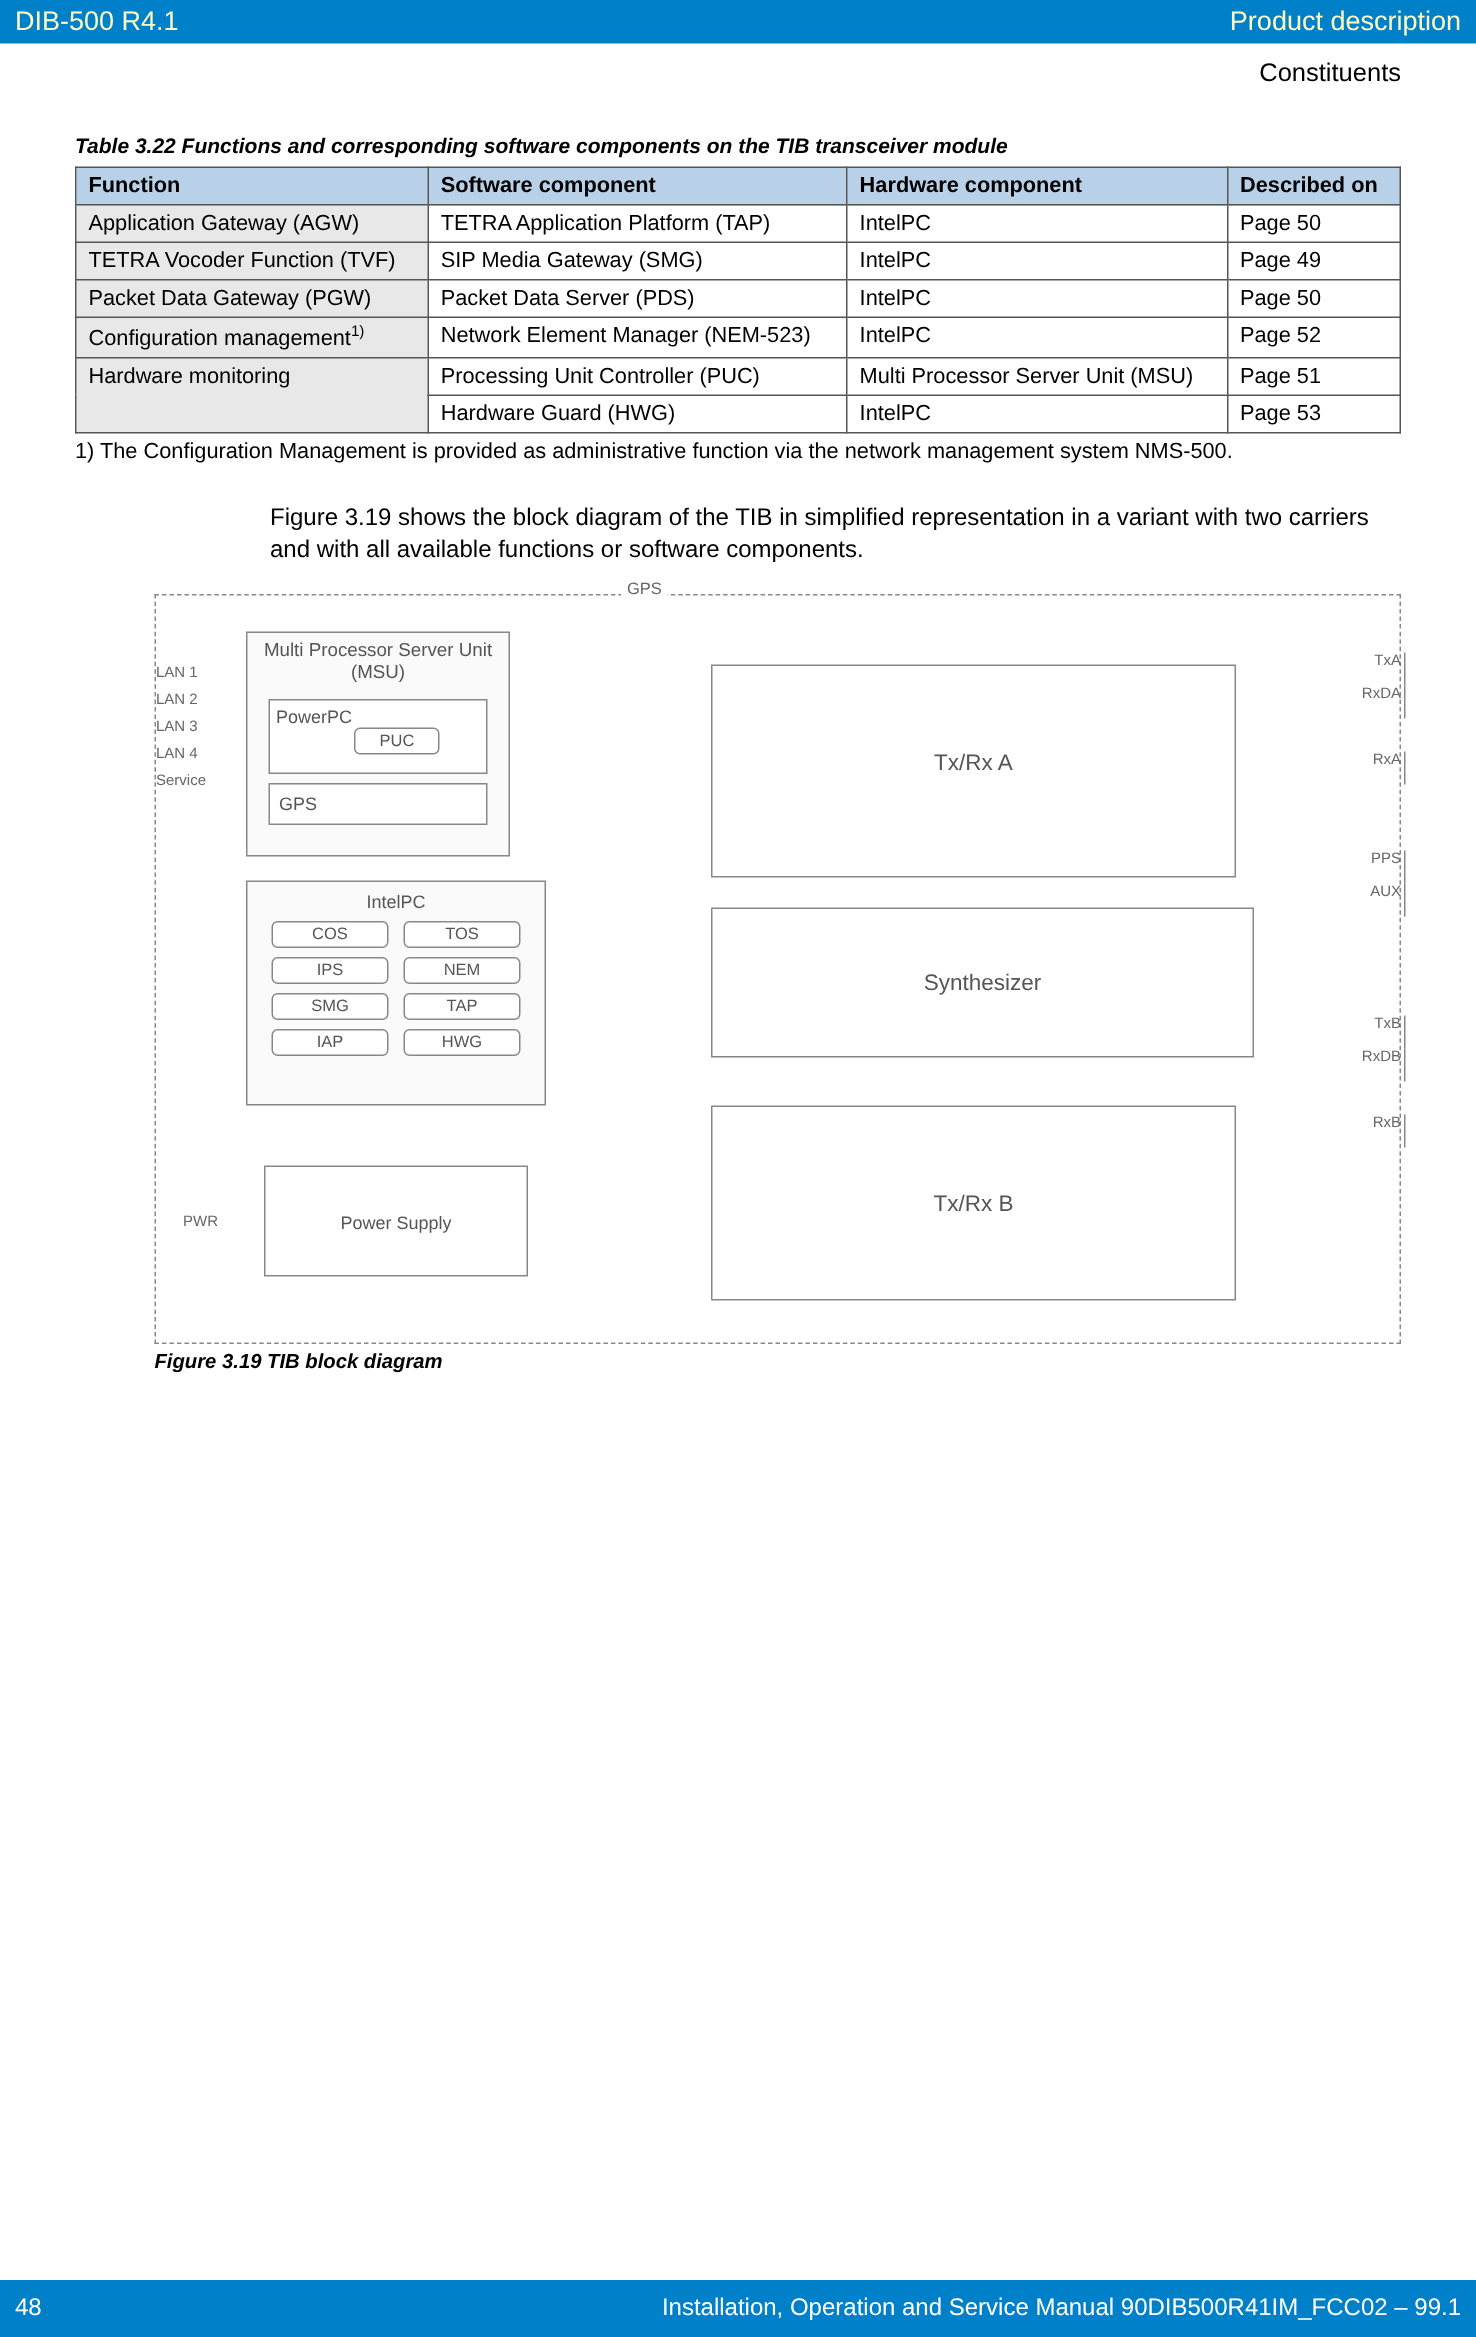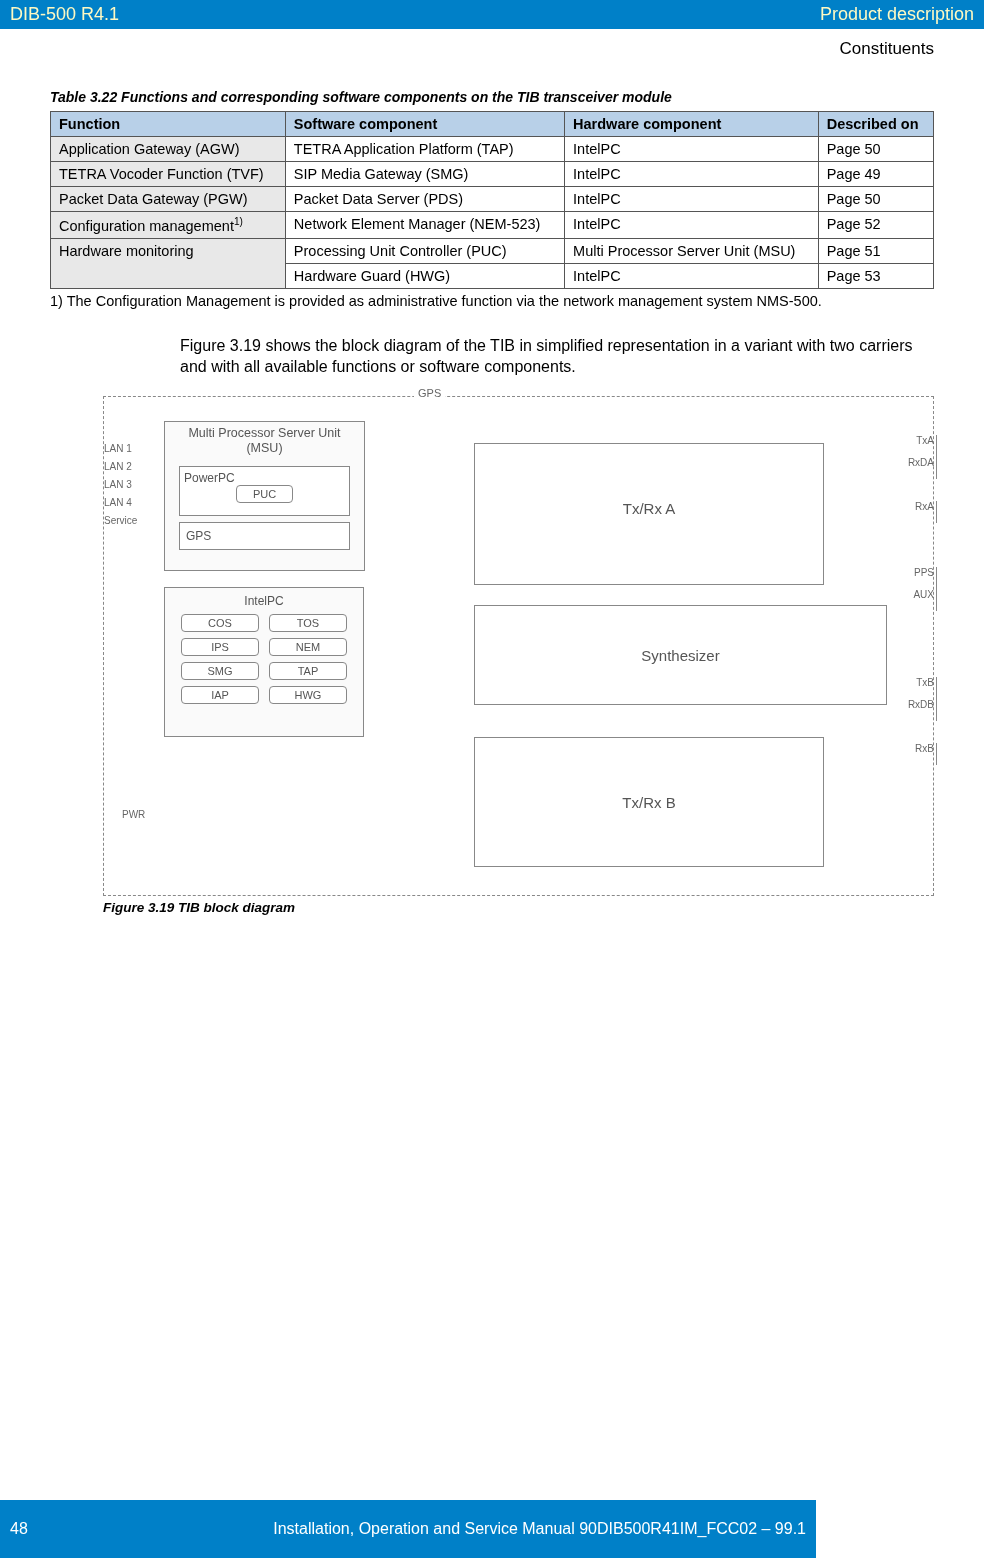--- a/index.html
+++ b/index.html
@@ -9,40 +9,40 @@
 .content { padding: 0 50px; }
 .table-caption { font-style: italic; font-weight: bold; font-size: 14px; margin-bottom: 6px; }
 table.data { border-collapse: collapse; width: 100%; font-size: 14.5px; }
 table.data th { background: #b8d0e8; text-align: left; font-weight: bold; border: 1px solid #555; padding: 4px 8px; margin-left: 19px; }
 table.data td { border: 1px solid #555; padding: 4px 8px; vertical-align: top; }
 table.data td.shade { background: #e8e8e8; }
 .footnote { font-size: 14.5px; margin: 4px 0 0 18px; text-indent: -18px; }
 .body-text { font-size: 16px; margin: 26px 0 18px 130px; line-height: 1.35; }
 .figure-wrap { margin-left: 53px; }
 .figure-caption { font-style: italic; font-weight: bold; font-size: 13.5px; margin-top: 4px; }
-.footer { position: fixed; bottom: 0; left: 0; width: 816px; background: #0080c8; color: #fff; display: flex; justify-content: space-between; padding: 20px 10px; font-size: 16px; }
+.footer { position: fixed; bottom: 0; left: 0; width: 984px; background: #0080c8; color: #fff; display: flex; justify-content: space-between; padding: 10px 10px; font-size: 16px; }
 .diagram { border: 1px dashed #888; padding: 14px 10px 10px 10px; position: relative; height: 500px; }
 .gps-label { position: absolute; top: -10px; left: 310px; background: #fff; font-size: 11px; color: #666; padding: 0 4px; }
 .left-labels { position: absolute; left: 0; top: 46px; font-size: 10px; color: #666; text-align: left; width: 50px; }
 .left-labels div { height: 18px; }
 .right-labels { position: absolute; right: -4px; top: 38px; font-size: 10px; color: #666; }
 .right-labels div { height: 22px; padding-right: 2px; border-right: 1px solid #888; text-align: right; width: 32px; }
 .right-labels .gap { border: none; }
 .box { border: 1px solid #888; background: #fafafa; position: absolute; font-size: 12px; color: #555; text-align: center; }
-.msu { left: 60px; top: 24px; width: 201px; height: 150px; padding-top: 4px; }
+.msu { left: 60px; top: 24px; width: 176px; height: 150px; padding-top: 4px; }
 .msu-title { font-size: 12.5px; line-height: 1.2; }
 .powerpc { border: 1px solid #888; background: #fff; margin: 10px 14px 6px 14px; height: 50px; padding: 4px; text-align: left; }
 .puc { border: 1px solid #888; display: inline-block; padding: 2px 16px; margin-left: 52px; border-radius: 4px; font-size: 11px; }
 .gpsbox { border: 1px solid #888; background: #fff; margin: 6px 14px; padding: 6px; text-align: left; }
 .intelpc { left: 60px; top: 190px; width: 200px; height: 150px; padding-top: 6px; }
 .chip-grid { display: grid; grid-template-columns: 1fr 1fr; gap: 6px 10px; padding: 6px 16px; }
 .chip { border: 1px solid #888; background: #fff; border-radius: 4px; font-size: 11px; padding: 2px 0; }
 .psu { left: 72px; top: 380px; width: 176px; height: 74px; line-height: 74px; background: #fff; }
 .txrxa { left: 370px; top: 46px; width: 350px; height: 142px; line-height: 130px; font-size: 15px; background: #fff; }
-.synth { left: 370px; top: 208px; width: 413px; height: 100px; line-height: 100px; font-size: 15px; background: #fff; }
+.synth { left: 370px; top: 208px; width: 362px; height: 100px; line-height: 100px; font-size: 15px; background: #fff; }
 .txrxb { left: 370px; top: 340px; width: 350px; height: 130px; line-height: 130px; font-size: 15px; background: #fff; }
 .pwr-label { position: absolute; left: 18px; top: 412px; font-size: 10px; color: #666; }
 sup { font-size: 0.7em; }
 </style>
 </head>
 <body>
 
 <div class="topbar">
   <span>DIB-500 R4.1</span>
   <span>Product description</span>
@@ -134,20 +134,21 @@
           <div class="chip">TOS</div>
           <div class="chip">IPS</div>
           <div class="chip">NEM</div>
           <div class="chip">SMG</div>
           <div class="chip">TAP</div>
           <div class="chip">IAP</div>
           <div class="chip">HWG</div>
         </div>
       </div>
 
+      <div class="box psu">Power Supply</div>
       <div class="box txrxa">Tx/Rx A</div>
       <div class="box synth">Synthesizer</div>
       <div class="box txrxb">Tx/Rx B</div>
 
       <div class="right-labels">
         <div>TxA</div>
         <div>RxDA</div>
         <div class="gap">&nbsp;</div>
         <div>RxA</div>
         <div class="gap">&nbsp;</div>

